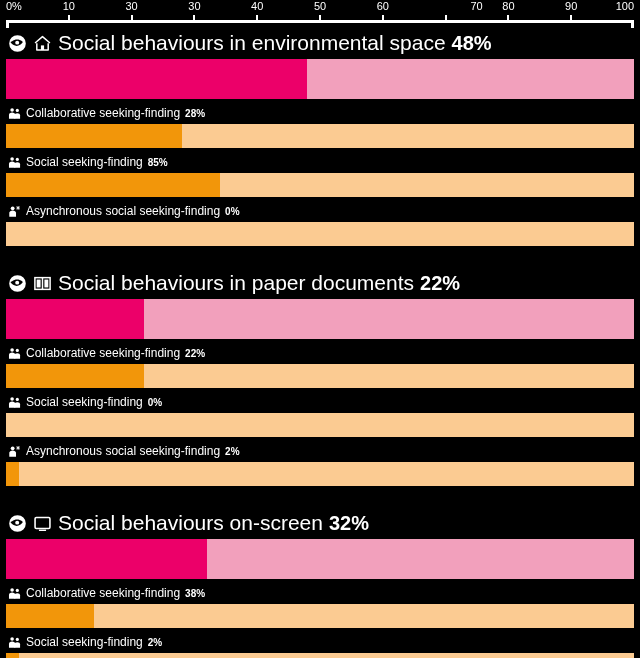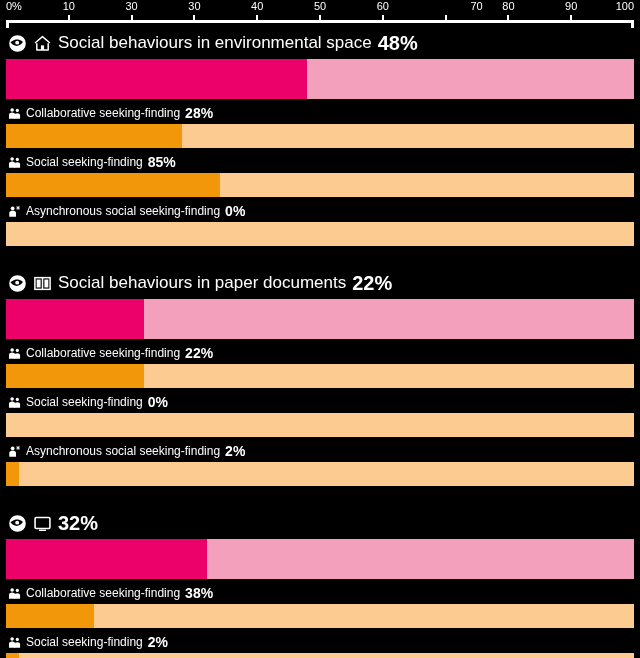--- a/index.html
+++ b/index.html
@@ -80,21 +80,21 @@
   }
 
   .section-header {
     display: flex;
     align-items: center;
     gap: 6px;
     height: 26px;
     padding: 2px 0 3px 2px;
   }
   .section-title {
-    font-size: 17px;
+    font-size: 21px;
     line-height: 20px;
     font-weight: 400;
     color: #ffffff;
     white-space: nowrap;
   }
   .section-value {
     font-size: 20px;
     line-height: 20px;
     font-weight: 700;
     color: #ffffff;
@@ -125,21 +125,21 @@
     height: 17px;
     padding-left: 2px;
   }
   .sub-label-text {
     font-size: 12px;
     line-height: 15px;
     color: #ffffff;
     white-space: nowrap;
   }
   .sub-label-value {
-    font-size: 14px;
+    font-size: 10px;
     line-height: 15px;
     font-weight: 700;
     color: #ffffff;
     white-space: nowrap;
   }
   .sub-track {
     position: relative;
     width: 100%;
     height: 24px;
     background: #FBCB92;
@@ -355,20 +355,21 @@
             <path fill="#000" d="M5.2 9.2c2.6-2.1 6.4-2.6 9.6-1.6 1.6.5 3 1.4 4 2.6-1.6 2.9-4.7 4.8-8 4.8-2.6 0-5-1.2-6.6-3.2-.5-.7-.8-1.2-1-1.8z"></path>
             <circle fill="#fff" cx="11.6" cy="10.9" r="2.5"></circle>
           </svg>
         </span>
         <span class="icon" style="width: 19px; height: 19px;">
           <svg width="19" height="19" viewBox="0 0 24 24">
             <rect x="2.6" y="4.4" width="18.8" height="14" rx="1.6" fill="none" stroke="#fff" stroke-width="2"></rect>
             <line x1="7.5" y1="20.6" x2="16.5" y2="20.6" stroke="#fff" stroke-width="1.8"></line>
           </svg>
         </span>
+        <span class="section-title">Social behaviours on-screen</span>
         <span class="section-value">32%</span>
       </div>
       <div class="bar-track">
         <div class="bar-fill" style="width: 32%;"></div>
       </div>
       <div class="sub-row">
         <div class="sub-label">
           <span class="icon" style="width: 13px; height: 13px;">
             <svg width="13" height="13" viewBox="0 0 24 24">
               <circle fill="#fff" cx="7.6" cy="5.4" r="3.3"></circle>

